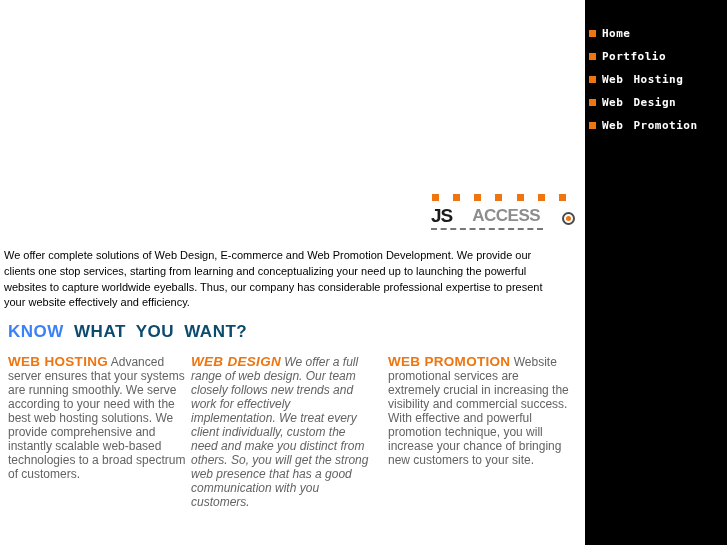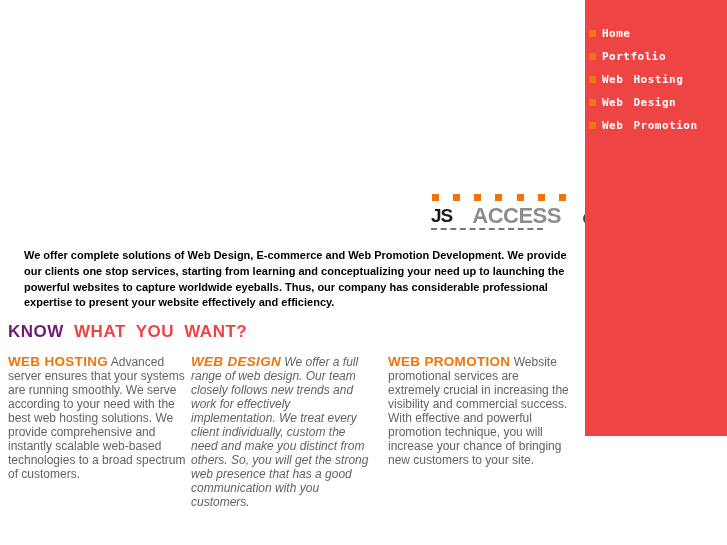--- a/index.html
+++ b/index.html
@@ -10,22 +10,22 @@
     width: 727px;
     height: 545px;
     background: #ffffff;
     overflow: hidden;
   }
 
   
   .sidebar {
     position: absolute;
     left: 585px; top: 0;
-    width: 142px; height: 436px;
-    background: #ef4444;
+    width: 142px; height: 545px;
+    background: #000000;
   }
   .nav-list {
     list-style: none;
     padding-top: 22px;
   }
   .nav-item {
     display: flex;
     align-items: center;
     height: 23px;
     cursor: pointer;
@@ -72,21 +72,21 @@
     gap: 20px;
   }
   .logo-js {
     font-size: 19px;
     font-weight: 900;
     letter-spacing: -1px;
     color: #1b1b1b;
     line-height: 20px;
   }
   .logo-access {
-    font-size: 22px;
+    font-size: 17px;
     font-weight: 600;
     letter-spacing: -0.5px;
     color: #8d8d8d;
     line-height: 20px;
   }
   .logo-dot {
     position: relative;
     width: 13px; height: 13px;
     border: 2px solid #4a4a4a;
     border-radius: 50%;
@@ -110,40 +110,40 @@
   }
   .logo-underline {
     width: 112px;
     border-bottom: 2px dashed #777777;
     margin-top: 2px;
   }
 
   
   .intro {
     position: absolute;
-    left: 24px; top: 248px;
+    left: 4px; top: 248px;
     width: 558px;
     font-size: 11px;
-    font-weight: bold;
+    font-weight: normal;
     color: #000000;
     line-height: 15.8px;
   }
 
   
   .headline {
     position: absolute;
     left: 8px; top: 322px;
     font-size: 17px;
     font-weight: 900;
     letter-spacing: 0.5px;
     word-spacing: 5px;
     white-space: nowrap;
   }
-  .headline-know { color: #701a75; margin-top: 12px; }
-  .headline-rest { color: #ef4444; }
+  .headline-know { color: #3b82f6; margin-top: 12px; }
+  .headline-rest { color: #0c4a6e; }
 
   
   .col {
     position: absolute;
     top: 355px;
     font-size: 12px;
     color: #636363;
     line-height: 14px;
   }
   .col-1 { left: 8px;   width: 190px; }

